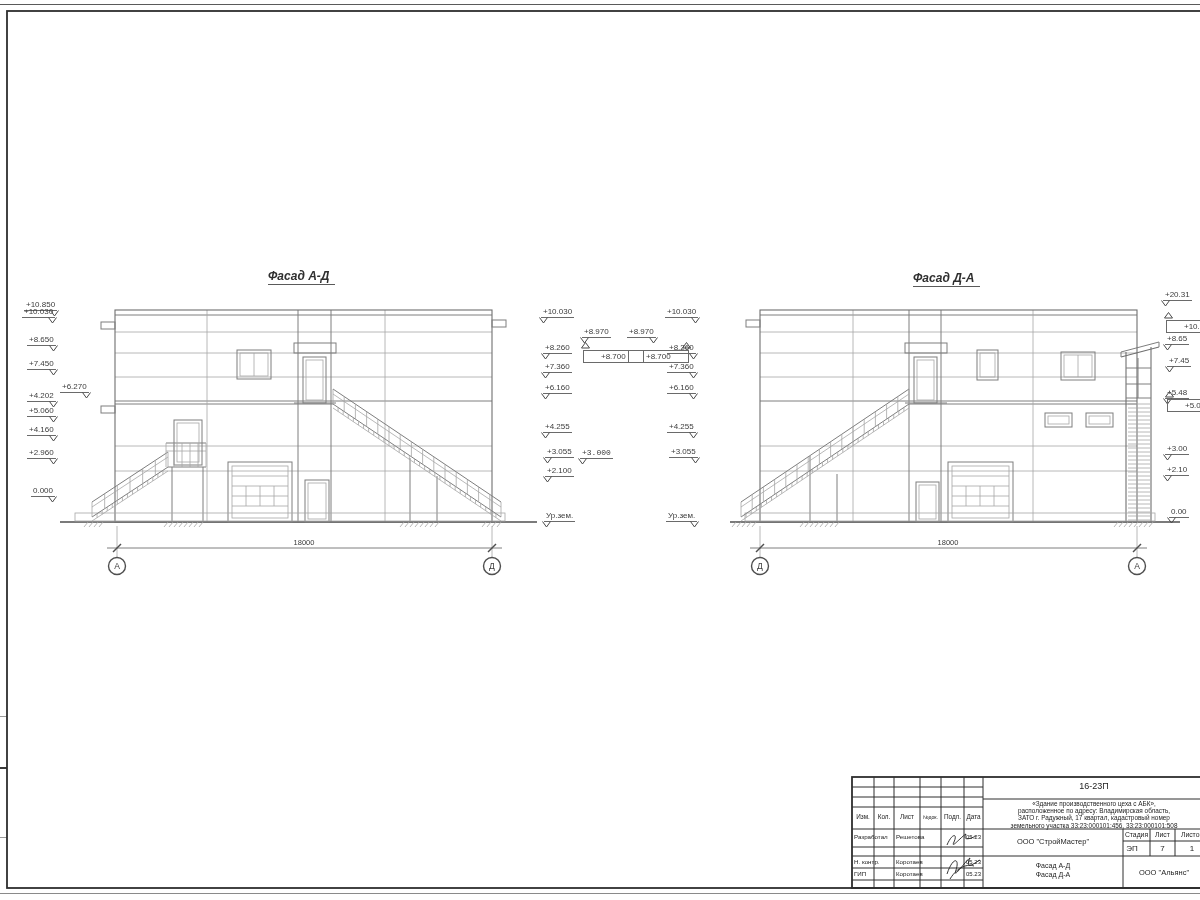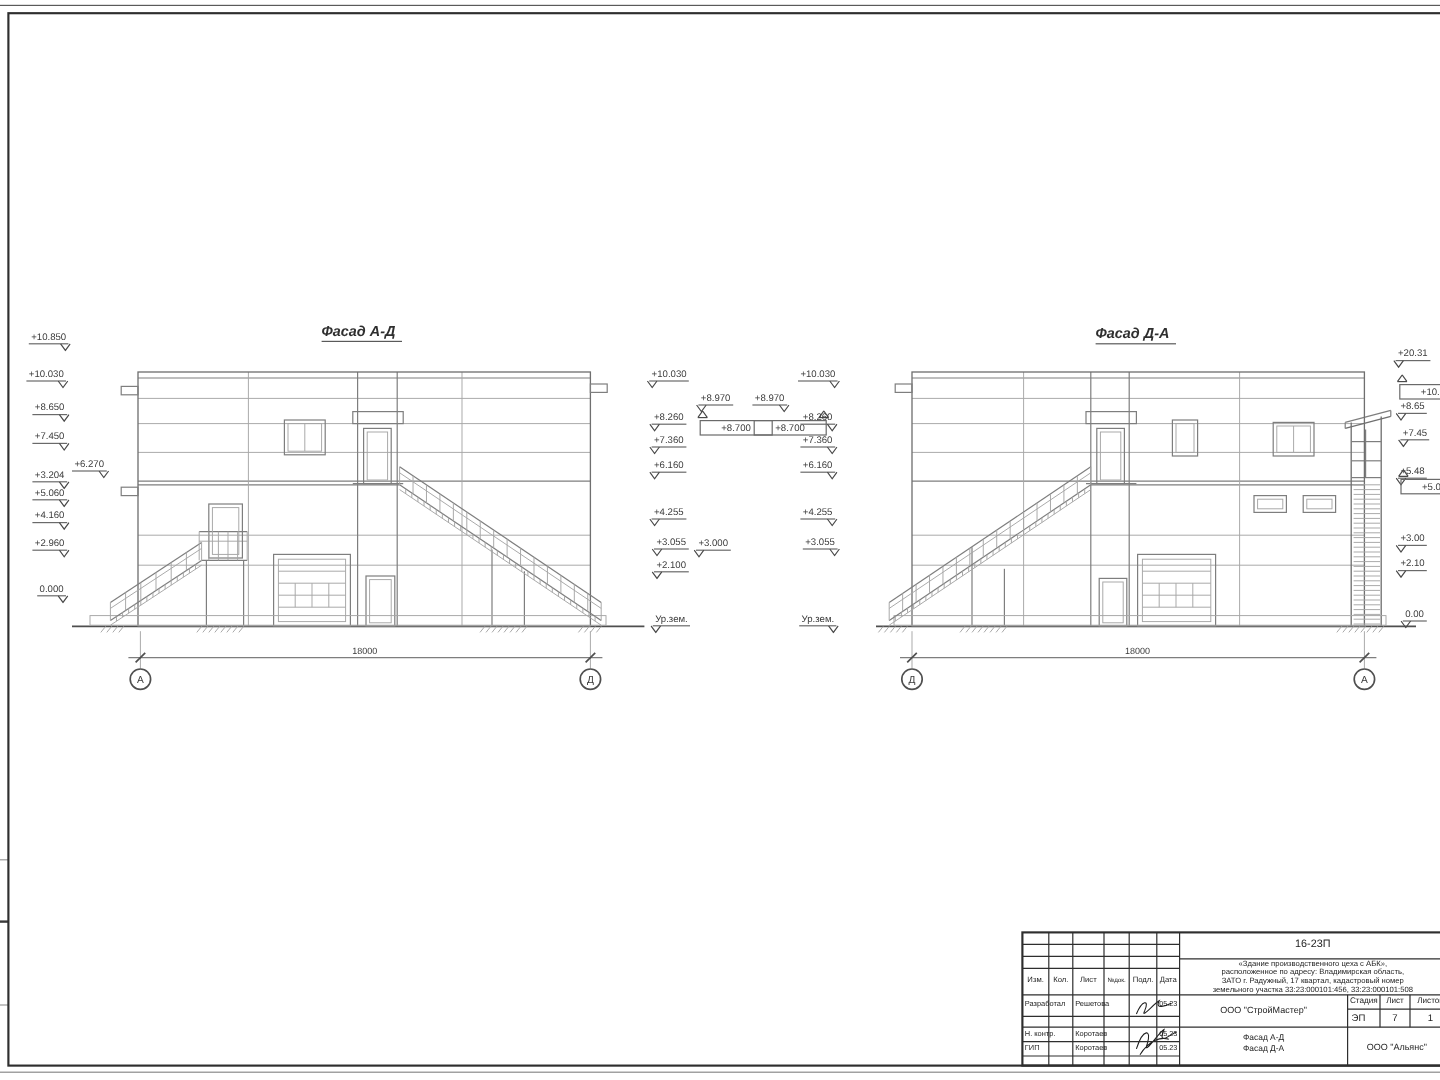--- a/index.html
+++ b/index.html
@@ -413,36 +413,36 @@
   <text class="axt" x="117" y="569" text-anchor="middle">А</text>
   <text class="axt" x="492" y="569" text-anchor="middle">Д</text>
   <text class="axt" x="760" y="569" text-anchor="middle">Д</text>
   <text class="axt" x="1137" y="569" text-anchor="middle">А</text>
 </svg>
 
 <div class="ftitle" style="left:268px;top:269px">Фасад А-Д</div>
 <div class="ftitle" style="left:913px;top:271px">Фасад Д-А</div>
 
 <div id="marks">
-    <div class="elev" style="left: 24px; top: 276px;"><span class="t">+10.850</span><svg width="9" height="7" viewBox="0 0 9 7" class="tick" style="right: -2px;">
+    <div class="elev" style="left: 24px; top: 300px;"><span class="t">+10.850</span><svg width="9" height="7" viewBox="0 0 9 7" class="tick" style="right: -2px;">
         <path d="M0.5 0.5 L4.5 6 L8.5 0.5" stroke="#4a4a4a" fill="none" stroke-width="1"></path>
       </svg></div>
     <div class="elev" style="left: 22px; top: 307px;"><span class="t">+10.030</span><svg width="9" height="7" viewBox="0 0 9 7" class="tick" style="right: -2px;">
         <path d="M0.5 0.5 L4.5 6 L8.5 0.5" stroke="#4a4a4a" fill="none" stroke-width="1"></path>
       </svg></div>
     <div class="elev" style="left: 27px; top: 335px;"><span class="t">+8.650</span><svg width="9" height="7" viewBox="0 0 9 7" class="tick" style="right: -2px;">
         <path d="M0.5 0.5 L4.5 6 L8.5 0.5" stroke="#4a4a4a" fill="none" stroke-width="1"></path>
       </svg></div>
     <div class="elev" style="left: 27px; top: 359px;"><span class="t">+7.450</span><svg width="9" height="7" viewBox="0 0 9 7" class="tick" style="right: -2px;">
         <path d="M0.5 0.5 L4.5 6 L8.5 0.5" stroke="#4a4a4a" fill="none" stroke-width="1"></path>
       </svg></div>
     <div class="elev" style="left: 60px; top: 382px;"><span class="t">+6.270</span><svg width="9" height="7" viewBox="0 0 9 7" class="tick" style="right: -2px;">
         <path d="M0.5 0.5 L4.5 6 L8.5 0.5" stroke="#4a4a4a" fill="none" stroke-width="1"></path>
       </svg></div>
-    <div class="elev" style="left: 27px; top: 391px;"><span class="t">+3.204</span><svg width="9" height="7" viewBox="0 0 9 7" class="tick" style="right: -2px;">
+    <div class="elev" style="left: 27px; top: 391px;"><span class="t">+4.202</span><svg width="9" height="7" viewBox="0 0 9 7" class="tick" style="right: -2px;">
         <path d="M0.5 0.5 L4.5 6 L8.5 0.5" stroke="#4a4a4a" fill="none" stroke-width="1"></path>
       </svg></div>
     <div class="elev" style="left: 27px; top: 406px;"><span class="t">+5.060</span><svg width="9" height="7" viewBox="0 0 9 7" class="tick" style="right: -2px;">
         <path d="M0.5 0.5 L4.5 6 L8.5 0.5" stroke="#4a4a4a" fill="none" stroke-width="1"></path>
       </svg></div>
     <div class="elev" style="left: 27px; top: 425px;"><span class="t">+4.160</span><svg width="9" height="7" viewBox="0 0 9 7" class="tick" style="right: -2px;">
         <path d="M0.5 0.5 L4.5 6 L8.5 0.5" stroke="#4a4a4a" fill="none" stroke-width="1"></path>
       </svg></div>
     <div class="elev" style="left: 27px; top: 448px;"><span class="t">+2.960</span><svg width="9" height="7" viewBox="0 0 9 7" class="tick" style="right: -2px;">
         <path d="M0.5 0.5 L4.5 6 L8.5 0.5" stroke="#4a4a4a" fill="none" stroke-width="1"></path>
@@ -467,21 +467,21 @@
       </svg></div>
     <div class="elev" style="left: 543px; top: 383px;"><span class="t">+6.160</span><svg width="9" height="7" viewBox="0 0 9 7" class="tick" style="left: -2px;">
         <path d="M0.5 0.5 L4.5 6 L8.5 0.5" stroke="#4a4a4a" fill="none" stroke-width="1"></path>
       </svg></div>
     <div class="elev" style="left: 543px; top: 422px;"><span class="t">+4.255</span><svg width="9" height="7" viewBox="0 0 9 7" class="tick" style="left: -2px;">
         <path d="M0.5 0.5 L4.5 6 L8.5 0.5" stroke="#4a4a4a" fill="none" stroke-width="1"></path>
       </svg></div>
     <div class="elev" style="left: 545px; top: 447px;"><span class="t">+3.055</span><svg width="9" height="7" viewBox="0 0 9 7" class="tick" style="left: -2px;">
         <path d="M0.5 0.5 L4.5 6 L8.5 0.5" stroke="#4a4a4a" fill="none" stroke-width="1"></path>
       </svg></div>
-    <div class="elev" style="left: 580px; top: 448px;"><span class="t">+3.000</span><svg width="9" height="7" viewBox="0 0 9 7" class="tick" style="left: -2px;">
+    <div class="elev" style="left: 580px; top: 448px; font-family: Liberation Mono, monospace;"><span class="t">+3.000</span><svg width="9" height="7" viewBox="0 0 9 7" class="tick" style="left: -2px;">
         <path d="M0.5 0.5 L4.5 6 L8.5 0.5" stroke="#4a4a4a" fill="none" stroke-width="1"></path>
       </svg></div>
     <div class="elev" style="left: 545px; top: 466px;"><span class="t">+2.100</span><svg width="9" height="7" viewBox="0 0 9 7" class="tick" style="left: -2px;">
         <path d="M0.5 0.5 L4.5 6 L8.5 0.5" stroke="#4a4a4a" fill="none" stroke-width="1"></path>
       </svg></div>
     <div class="elev" style="left: 544px; top: 511px;"><span class="t">Ур.зем.</span><svg width="9" height="7" viewBox="0 0 9 7" class="tick" style="left: -2px;">
         <path d="M0.5 0.5 L4.5 6 L8.5 0.5" stroke="#4a4a4a" fill="none" stroke-width="1"></path>
       </svg></div>
     <div class="elev" style="left: 627px; top: 327px;"><span class="t">+8.970</span><svg width="9" height="7" viewBox="0 0 9 7" class="tick" style="right: -2px;">
         <path d="M0.5 0.5 L4.5 6 L8.5 0.5" stroke="#4a4a4a" fill="none" stroke-width="1"></path>

